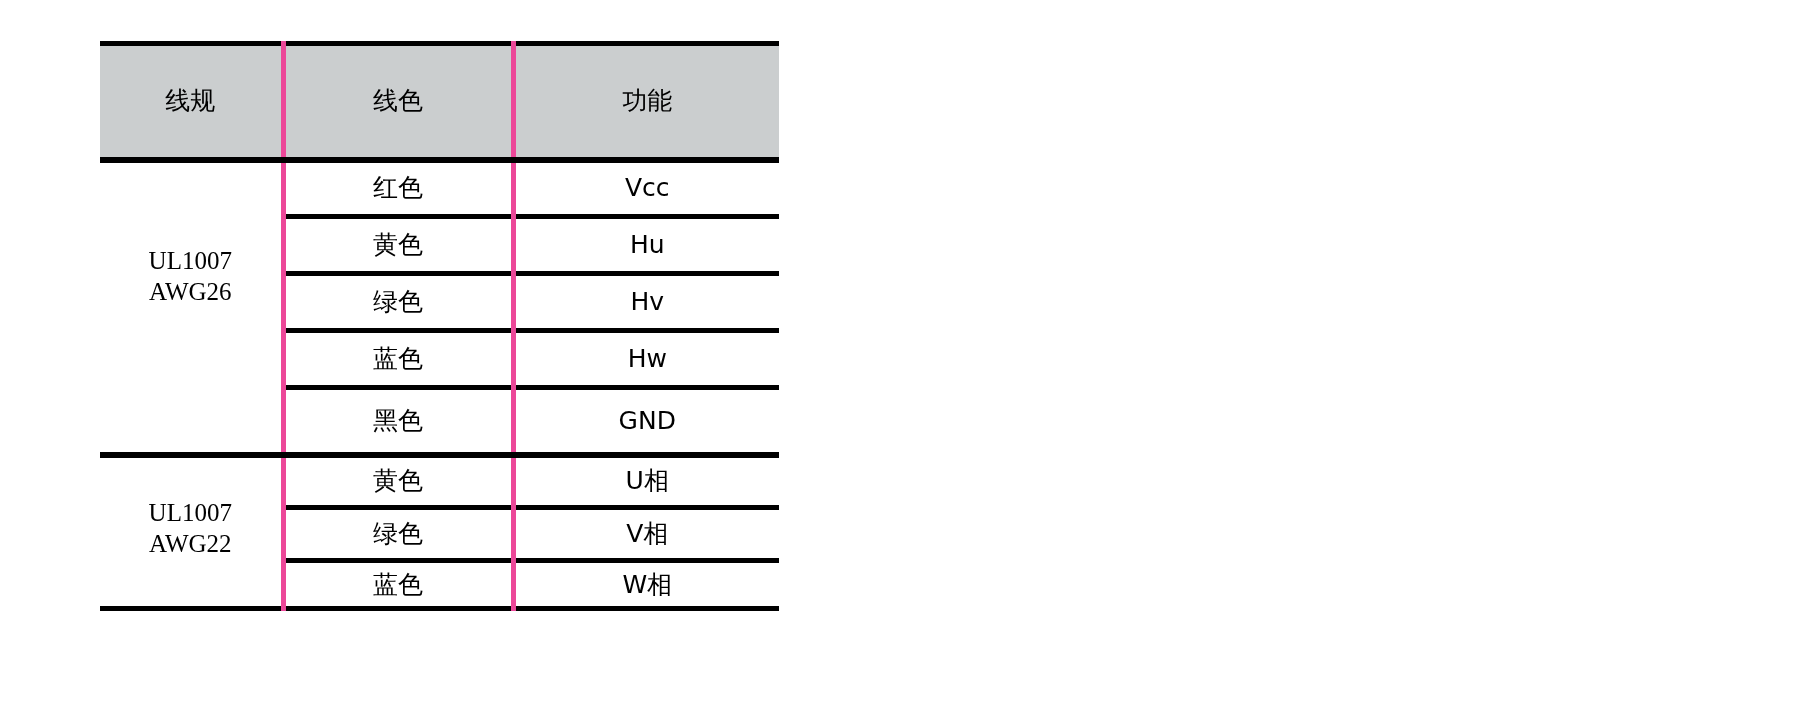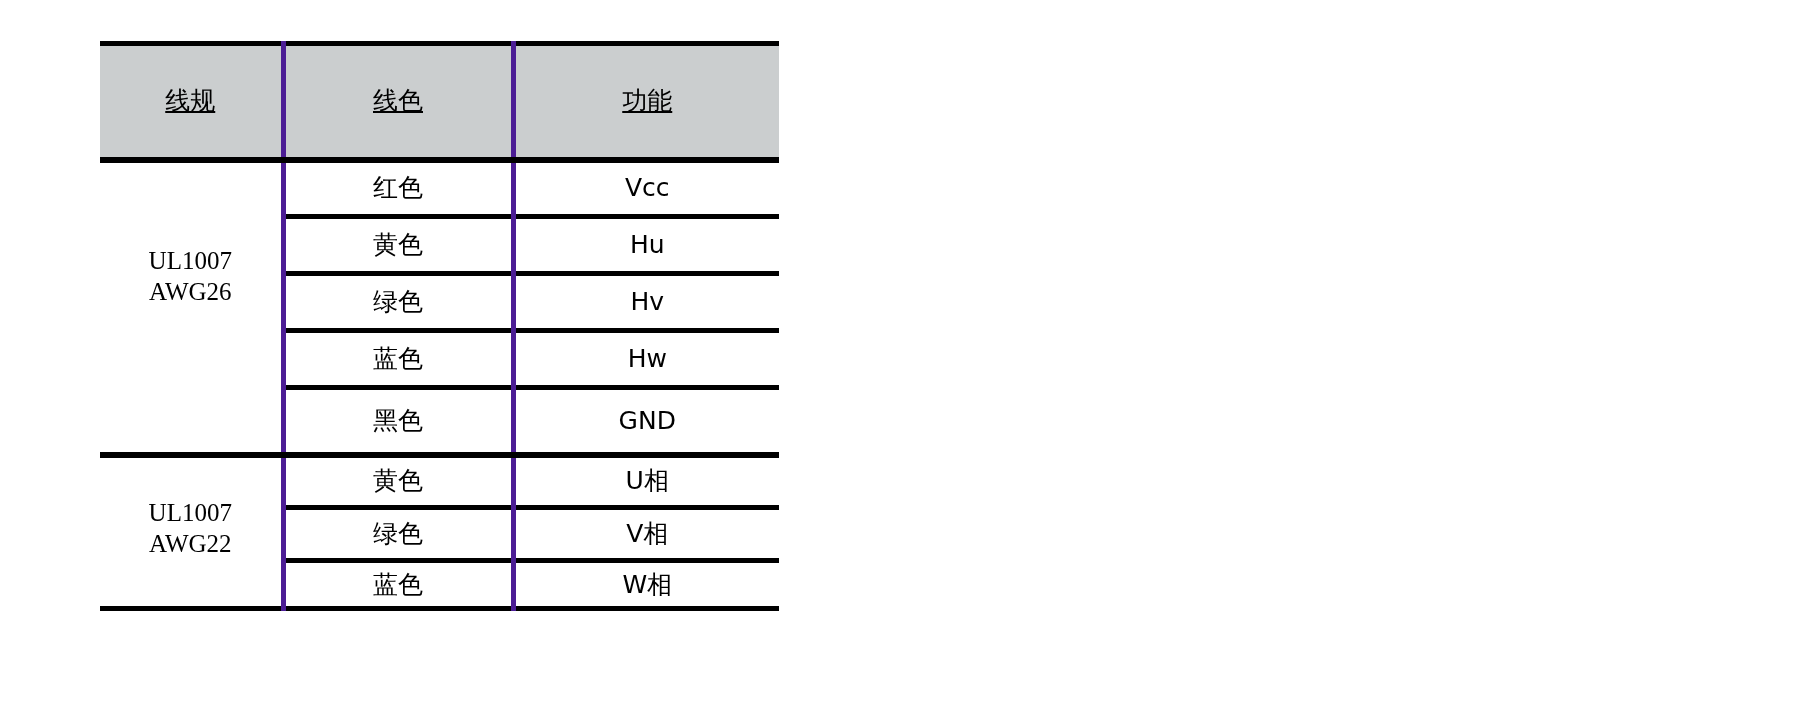--- a/index.html
+++ b/index.html
@@ -39,31 +39,30 @@
     text-align: center;
     vertical-align: middle;
     font-weight: normal;
   }
   .wiring-table thead tr {
     height: 116px;
     border-bottom: 6px solid #000000;
   }
   .wiring-table thead th {
     background: #cbcecf;
-    text-decoration: underline;
   }
   .wiring-table tbody tr {
     border-bottom: 5px solid #000000;
   }
   .wiring-table tbody tr.row-std   { height: 57px; }
   .wiring-table tbody tr.row-gnd   { height: 67px; border-bottom: 6px solid #000000; }
   .wiring-table tbody tr.row-g2    { height: 53px; }
   .wiring-table tbody tr.row-last  { height: 48px; }
   .vline {
-    border-left: 5px solid #4c1d95;
+    border-left: 5px solid #ec4899;
   }
   .gauge-label {
     line-height: 31px;
     font-family: Liberation Serif, serif;
   }
   .gauge-label span { display: block; }
   .nudge-a { transform: translateY(-31px); }
   .nudge-b { transform: translateY(-4px); }
 </style>
 </head>

